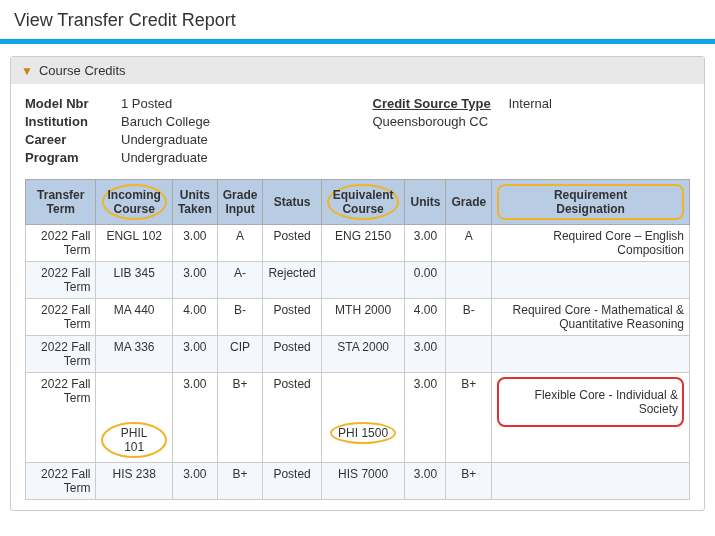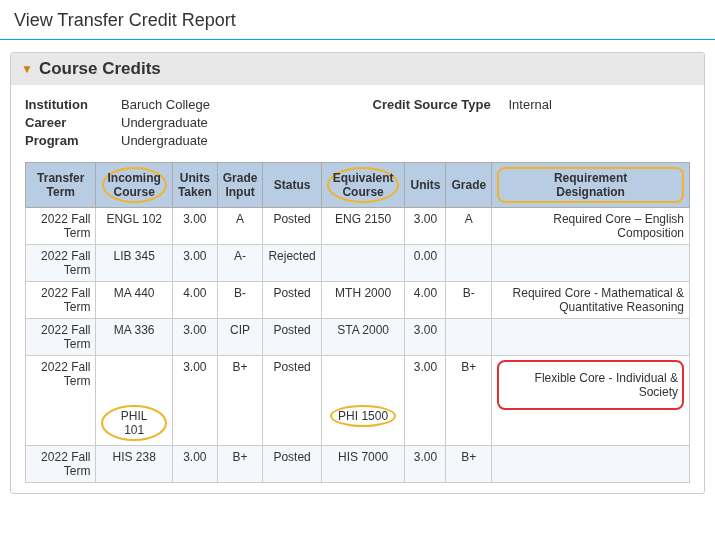--- a/index.html
+++ b/index.html
@@ -6,21 +6,21 @@
     body {
       font-family: Arial, sans-serif;
       font-size: 13px;
       background: #fff;
       color: #333;
       width: 715px;
       min-height: 536px;
     }
     .page-header {
       padding: 10px 14px 8px 14px;
-      border-bottom: 1px solid #0ea5e9;
+      border-bottom: 5px solid #0ea5e9;
     }
     .page-title {
       font-size: 18px;
       font-weight: normal;
       color: #333;
     }
     .section-panel {
       margin: 12px 10px;
       border: 1px solid #ccc;
       border-radius: 3px;
@@ -31,22 +31,22 @@
       display: flex;
       align-items: center;
       gap: 6px;
       cursor: pointer;
     }
     .section-header-arrow {
       color: #c8860a;
       font-size: 12px;
     }
     .section-header-label {
-      font-weight: bold;
-      font-size: 17px;
+      font-weight: normal;
+      font-size: 13px;
       color: #333;
     }
     .section-body {
       padding: 12px 14px 10px 14px;
     }
     .meta-grid {
       display: grid;
       grid-template-columns: 1fr 1fr;
       gap: 2px 30px;
       margin-bottom: 14px;
@@ -63,20 +63,21 @@
     .meta-label {
       font-weight: bold;
       min-width: 90px;
       color: #333;
     }
     .meta-value {
       color: #333;
     }
     .meta-right .meta-label {
       min-width: 130px;
+      text-decoration: underline;
     }
     table {
       width: 100%;
       border-collapse: collapse;
       font-size: 12px;
     }
     th {
       background: #b8cce4;
       border: 1px solid #aaa;
       padding: 4px 5px;
@@ -137,38 +138,43 @@
 <div class="section-panel">
   <div class="section-header">
     <span class="section-header-arrow">▼</span>
     <span class="section-header-label">Course Credits</span>
   </div>
   <div class="section-body">
 
     <div class="meta-grid">
       <div class="meta-left">
         <div class="meta-row">
+          <span class="meta-label">Model Nbr</span>
+          <span class="meta-value">1  Posted</span>
+        </div>
+        <div class="meta-row">
           <span class="meta-label">Institution</span>
           <span class="meta-value">Baruch College</span>
         </div>
         <div class="meta-row">
           <span class="meta-label">Career</span>
           <span class="meta-value">Undergraduate</span>
         </div>
         <div class="meta-row">
           <span class="meta-label">Program</span>
           <span class="meta-value">Undergraduate</span>
         </div>
       </div>
       <div class="meta-right">
         <div class="meta-row">
           <span class="meta-label">Credit Source Type</span>
           <span class="meta-value">Internal</span>
         </div>
         <div class="meta-row">
+          <span class="meta-value">Queensborough CC</span>
         </div>
       </div>
     </div>
 
     <table>
       <thead>
         <tr>
           <th>Transfer<br>Term</th>
           <th><span class="th-circle-yellow">Incoming<br>Course</span></th>
           <th>Units<br>Taken</th>

